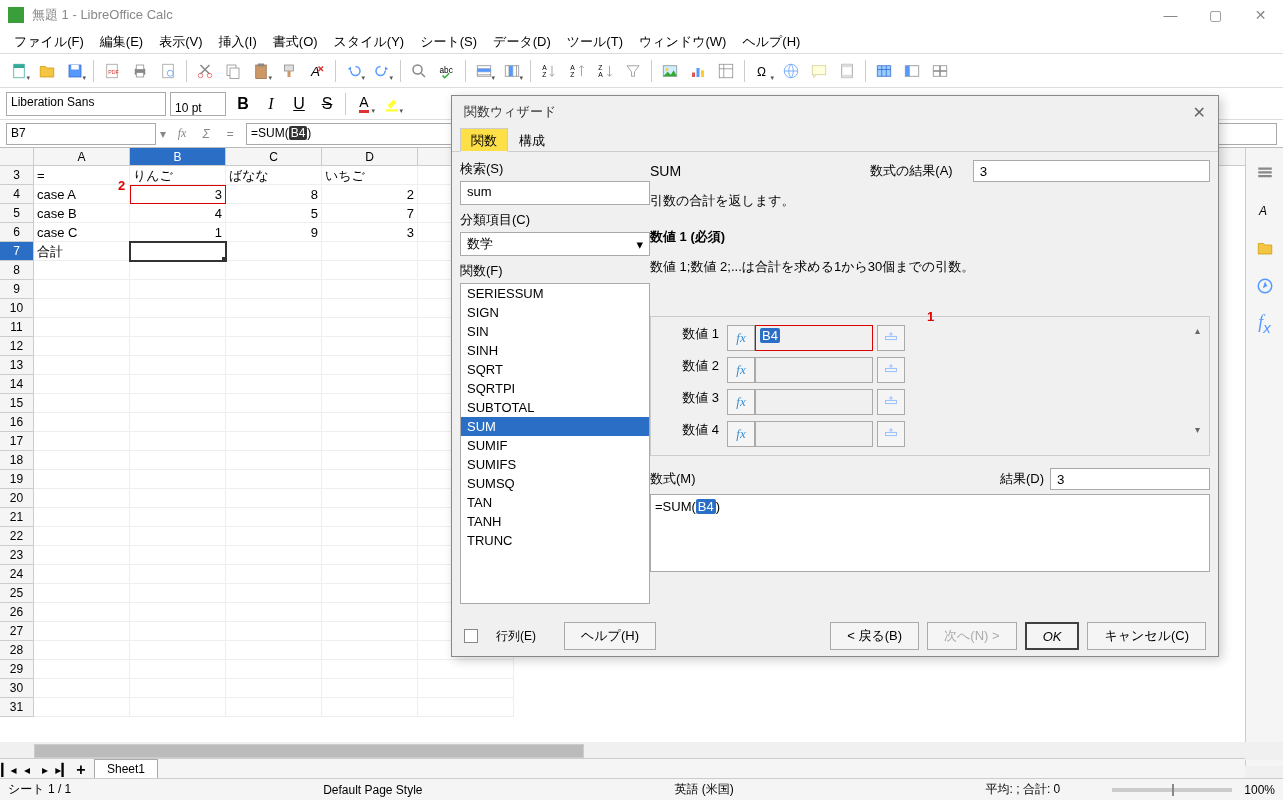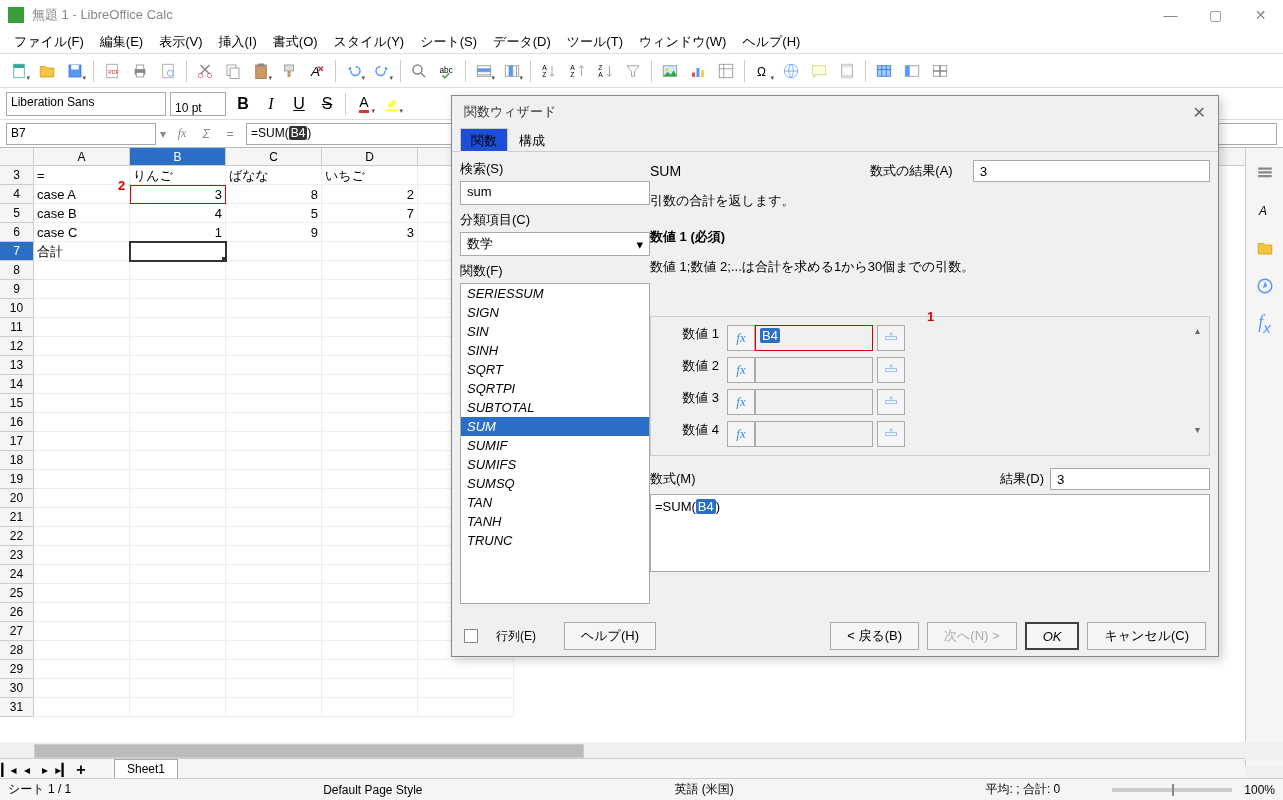--- a/index.html
+++ b/index.html
@@ -55,42 +55,42 @@
 .right-sidebar .sb-icon { width: 24px; height: 24px; display: flex; align-items: center; justify-content: center; font-size: 16px; }
 
 
 .hscroll-area { position: absolute; left: 0; right: 0; height: 18px; bottom: 40px; background: #f0f0f0; display: flex; align-items: center; }
 .hscroll-track { background: #e0e0e0; height: 14px; width: 550px; border: 1px solid #ccc; }
 .hscroll-thumb { background: #bbb; height: 100%; width: 100%; }
 
 
 .tab-bar { height: 22px; background: #f5f5f5; display: flex; align-items: center; border-top: 1px solid #ccc; position: absolute; bottom: 20px; left: 0; right: 38px; }
 .tab-bar .tab-btn { width: 18px; text-align: center; }
-.tab-bar .tab { padding: 2px 12px; background: #fff; border: 1px solid #aaa; border-bottom: 2px solid #2a6fc5; font-size: 12px; margin-left: 24px; }
+.tab-bar .tab { padding: 2px 12px; background: #fff; border: 1px solid #aaa; border-bottom: 2px solid #2a6fc5; font-size: 12px; margin-left: 4px; }
 
 
 .status-bar { height: 22px; background: #f5f5f5; border-top: 1px solid #ccc; display: flex; align-items: center; font-size: 12px; padding: 0 8px; position: absolute; bottom: 0; left: 0; right: 0; }
 .status-bar > div { margin-right: 40px; }
 .status-bar .spacer { flex: 1; }
 
 
 .wizard { position: absolute; left: 451px; top: 95px; width: 768px; height: 562px; background: #f0f0f0; border: 1px solid #888; box-shadow: 3px 3px 10px rgba(0,0,0,0.2); z-index: 100; }
 .wiz-title { height: 32px; display: flex; align-items: center; padding: 0 12px; font-size: 13px; color: #333; }
 .wiz-title .close { margin-left: auto; font-size: 16px; color: #666; }
 .wiz-tabs { height: 24px; display: flex; padding-left: 8px; border-bottom: 1px solid #ccc; }
 .wiz-tabs .wtab { padding: 3px 10px; font-size: 13px; border: 1px solid transparent; }
-.wiz-tabs .wtab.active { border: 1px solid #ccc; border-bottom: 1px solid #f0f0f0; background: #1d4ed8; margin-bottom: -1px; }
+.wiz-tabs .wtab.active { border: 1px solid #ccc; border-bottom: 1px solid #f0f0f0; background: #fde047; margin-bottom: -1px; }
 .wiz-body { display: flex; padding: 8px; gap: 0; height: 460px; }
 .wiz-left { width: 190px; display: flex; flex-direction: column; }
 .wiz-left label { font-size: 13px; margin-bottom: 3px; }
 .wiz-left .wiz-input { height: 24px; border: 1px solid #aaa; background: #fff; padding: 2px 6px; margin-bottom: 6px; font-size: 13px; }
 .wiz-left .wiz-select { height: 24px; border: 1px solid #aaa; background: #fff; padding: 2px 6px; margin-bottom: 6px; font-size: 13px; display: flex; align-items: center; position: relative; }
 .wiz-left .wiz-select::after { content: "▾"; position: absolute; right: 6px; }
 .func-list { flex: 1; border: 1px solid #aaa; background: #fff; overflow-y: scroll; font-size: 13px; }
-.func-list .fitem { padding: 2px 6px; font-style: italic; }
+.func-list .fitem { padding: 2px 6px; }
 .func-list .fitem.selected { background: #2a6fc5; color: #fff; }
 .wiz-right { flex: 1; display: flex; flex-direction: column; font-size: 13px; }
 .wiz-right .func-name { font-size: 14px; margin-bottom: 0; }
 .wiz-right .desc { margin-bottom: 18px; }
 .wiz-right .arg-name { font-weight: bold; margin-bottom: 12px; }
 .wiz-right .arg-desc { margin-bottom: 40px; }
 .arg-inputs { border: 1px solid #ccc; padding: 8px 12px 8px 8px; display: flex; flex-direction: column; gap: 6px; position: relative; }
 .arg-row { display: flex; }
 .arg-row label { width: 60px; text-align: right; margin-right: 8px; }
 .arg-row .fx-btn { width: 28px; height: 26px; border: 1px solid #aaa; display: flex; align-items: center; justify-content: center; font-style: italic; color: #3a8fd6; background: #f5f5f5; font-family: serif; }

